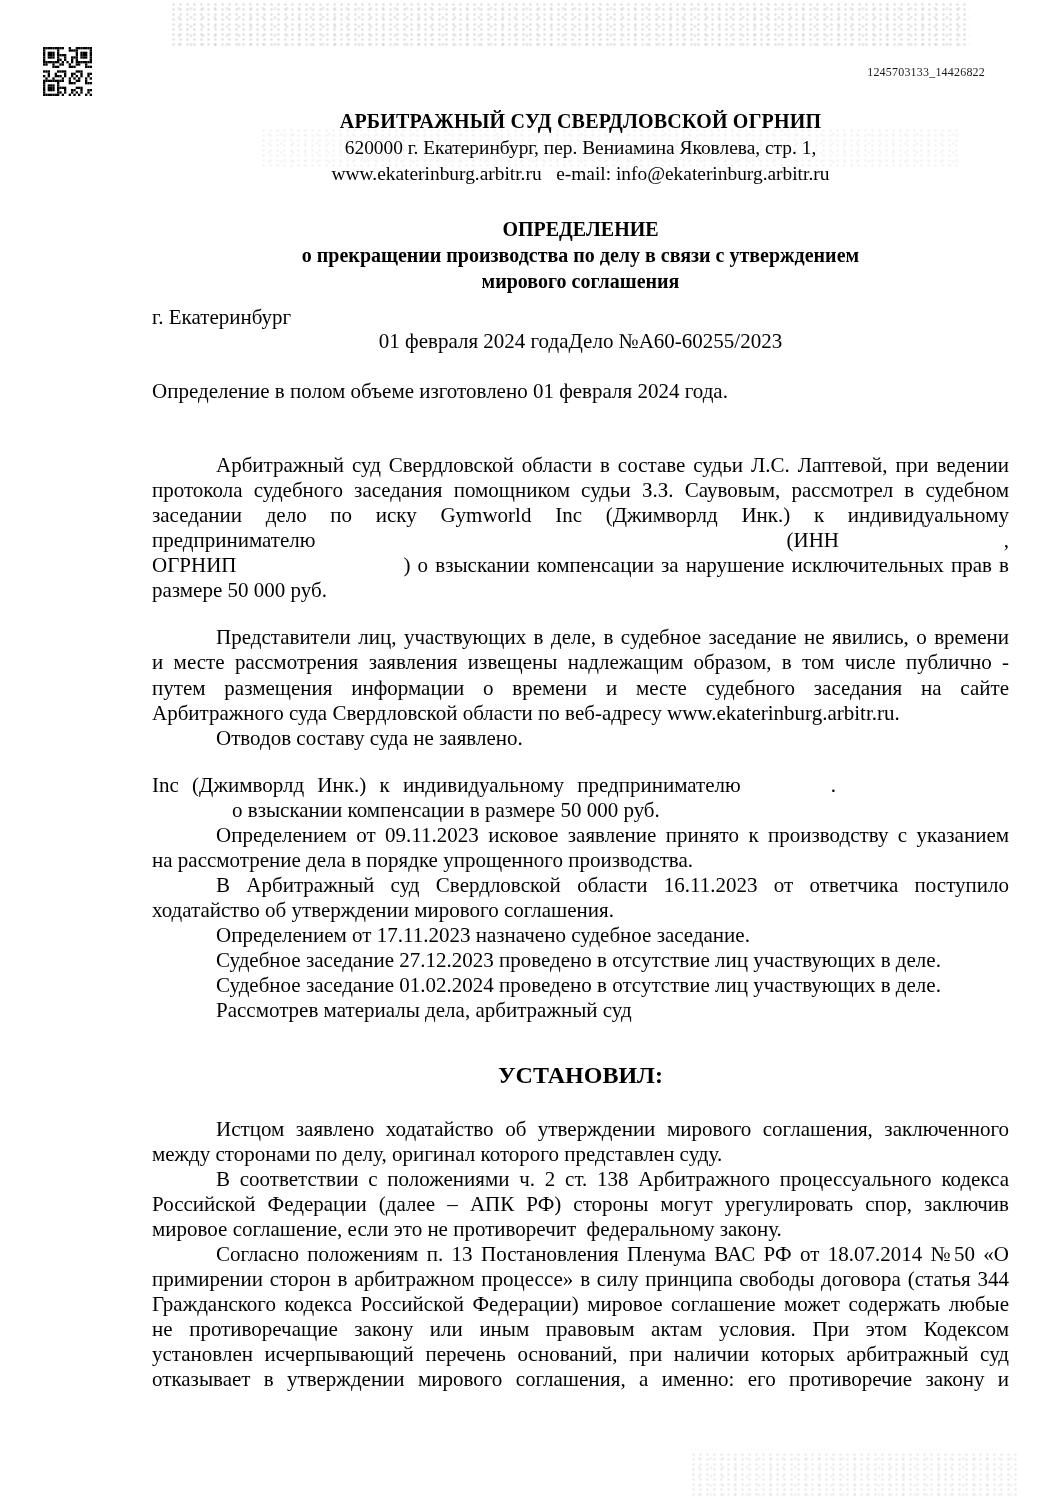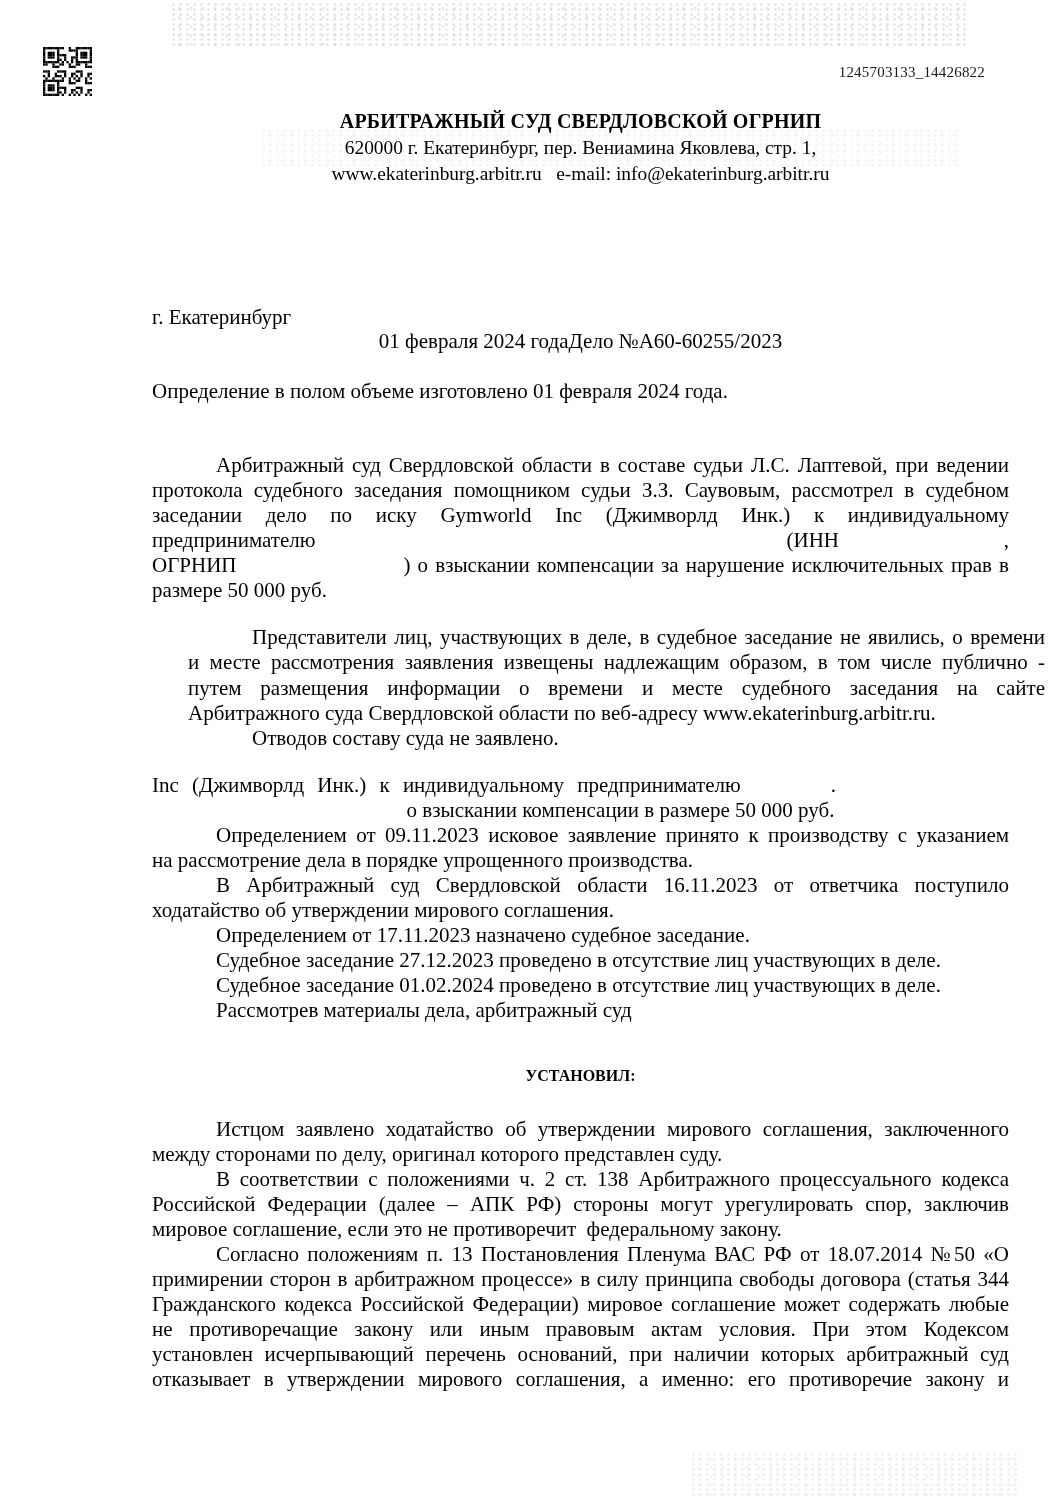--- a/index.html
+++ b/index.html
@@ -27,28 +27,28 @@
   .b-court .hl{height:26.7px;line-height:26.7px;font-size:19.4px;white-space:pre;}
   .b-court .hl.title{font-weight:bold;font-size:20px;letter-spacing:.2px;}
   .b-title{top:216px;font-weight:bold;}
   .b-title .hl{height:26px;line-height:26px;font-size:20px;}
   .b-place{top:306px;}
   .b-place .line{height:23.5px;line-height:23.5px;}
   .b-place .row{display:flex;justify-content:center;}
   .b-res{top:380px;}
   .b-res .line{height:23.5px;line-height:23.5px;}
   .b-p1{top:453px;}
-  .b-p2{top:625px;margin-left:36px;}
+  .b-p2{top:625px;}
   .b-p2 .line{height:25.3px;line-height:25.3px;}
   .b-p3{top:773px;}
-  .b-ust{top:1063px;font-weight:bold;font-size:16px;height:25px;line-height:25px;}
+  .b-ust{top:1063px;font-weight:bold;font-size:24px;height:25px;line-height:25px;}
   .b-p4{top:1117px;}
   
   .doc-number{
-    position:absolute;top:62px;right:75px;font-size:15px;line-height:20px;
+    position:absolute;top:62px;right:75px;font-size:12px;line-height:20px;
     letter-spacing:.2px;color:#1a1a1a;
   }
   
   .qr{position:absolute;left:43px;top:47px;width:49px;height:49px;}
   
   .noise{
     position:absolute;pointer-events:none;
     background-image:
       radial-gradient(circle, rgba(45,45,45,.55) .8px, transparent 1.7px),
       radial-gradient(circle, rgba(80,80,80,.45) 1px, transparent 2.1px);
@@ -280,20 +280,25 @@
     </svg>
 
   <div class="doc-number">1245703133_14426822</div>
 
   <div class="block b-court center">
     <div class="hl title">АРБИТРАЖНЫЙ СУД СВЕРДЛОВСКОЙ ОГРНИП</div>
     <div class="hl">620000 г. Екатеринбург, пер. Вениамина Яковлева, стр. 1,</div>
     <div class="hl">www.ekaterinburg.arbitr.ru   e-mail: info@ekaterinburg.arbitr.ru</div>
   </div>
 
+  <div class="block b-title center">
+    <div class="hl">ОПРЕДЕЛЕНИЕ</div>
+    <div class="hl">о прекращении производства по делу в связи с утверждением</div>
+    <div class="hl">мирового соглашения</div>
+  </div>
 
   <div class="block b-place">
     <div class="line">г. Екатеринбург</div>
     <div class="line row">
       <span>01 февраля 2024 года</span>
       <span>Дело №А60-60255/2023</span>
     </div>
   </div>
 
   <div class="block b-res">
@@ -312,21 +317,21 @@
   <div class="block b-p2">
       <div class="line just" style="padding-left: 64px;">Представители лиц, участвующих в деле, в судебное заседание не явились, о времени</div>
       <div class="line just">и месте рассмотрения заявления извещены надлежащим образом, в том числе публично -</div>
       <div class="line just">путем размещения информации о времени и месте судебного заседания на сайте</div>
       <div class="line">Арбитражного суда Свердловской области по веб-адресу www.ekaterinburg.arbitr.ru.</div>
       <div class="line" style="padding-left: 64px;">Отводов составу суда не заявлено.</div>
     </div>
 
   <div class="block b-p3">
       <div class="line seg"><span class="spread">Inc (Джимворлд Инк.) к индивидуальному предпринимателю</span><span class="gap" style="width: 90px;"></span><span>.</span></div>
-      <div class="line" style="padding-left: 80px; text-align: center;">о взыскании компенсации в размере 50 000 руб.</div>
+      <div class="line" style="padding-left: 80px;">о взыскании компенсации в размере 50 000 руб.</div>
       <div class="line just" style="padding-left: 64px;">Определением от 09.11.2023 исковое заявление принято к производству с указанием</div>
       <div class="line">на рассмотрение дела в порядке упрощенного производства.</div>
       <div class="line just" style="padding-left: 64px;">В Арбитражный суд Свердловской области 16.11.2023 от ответчика поступило</div>
       <div class="line">ходатайство об утверждении мирового соглашения.</div>
       <div class="line" style="padding-left: 64px;">Определением от 17.11.2023 назначено судебное заседание.</div>
       <div class="line" style="padding-left: 64px;">Судебное заседание 27.12.2023 проведено в отсутствие лиц участвующих в деле.</div>
       <div class="line" style="padding-left: 64px;">Судебное заседание 01.02.2024 проведено в отсутствие лиц участвующих в деле.</div>
       <div class="line" style="padding-left: 64px;">Рассмотрев материалы дела, арбитражный суд</div>
     </div>
 

